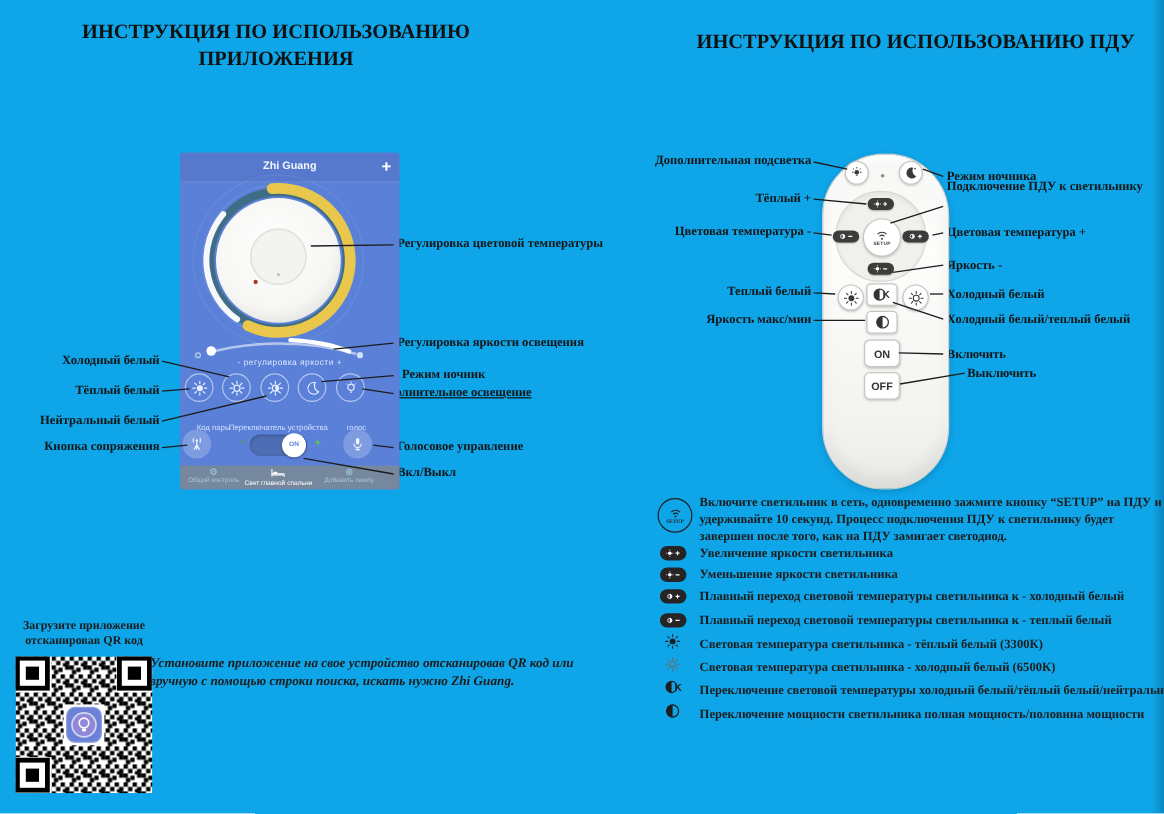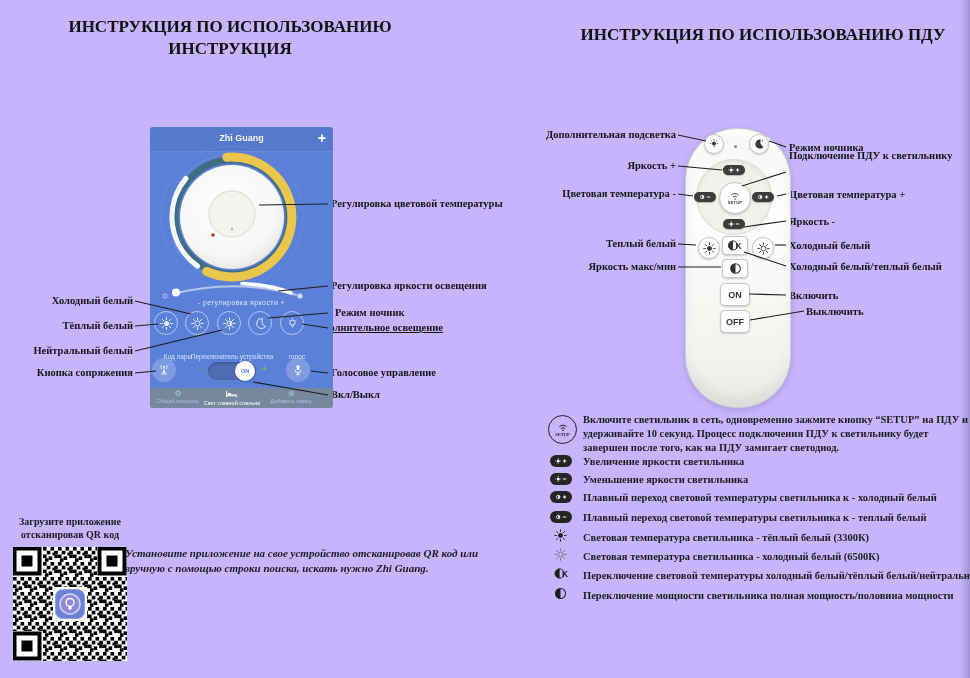--- a/index.html
+++ b/index.html
@@ -1,16 +1,16 @@
 <!DOCTYPE html>
 <html><head>
 <meta charset="utf-8">
 <style>
   html,body{margin:0;padding:0;background:#fff;}
-  #canvas{position:relative;width:970px;height:678px;background:#c4b5fd;overflow:hidden;
+  #canvas{position:relative;width:970px;height:678px;background:#0ea5e9;overflow:hidden;
           font-family:"Liberation Serif","DejaVu Serif",serif;color:#1c1c1c;}
   .edge-shade{position:absolute;right:0;top:0;width:10px;height:100%;
           background:linear-gradient(90deg,rgba(0,0,0,0),rgba(0,0,0,0.18));}
   .title{position:absolute;font-weight:700;font-size:17px;line-height:1.3;text-align:center;color:#111;}
   .callout{position:absolute;font-weight:700;font-size:10.5px;white-space:nowrap;color:#151515;}
   .callout.l{text-align:right;}
   #lines{position:absolute;left:0;top:0;z-index:6;pointer-events:none;}
   .ld{stroke:#1d1d1d;stroke-width:1.1;}
 
   
@@ -82,21 +82,21 @@
   .paras p{margin:0 0 10px 0;font-style:italic;}
 </style>
 </head>
 <body>
 
 <div id="canvas">
   <div class="edge-shade"></div>
 
   <div class="title" style="left:55px;top:16px;width:350px;">
     <div>ИНСТРУКЦИЯ ПО ИСПОЛЬЗОВАНИЮ</div>
-    <div>ИНСТРУКЦИЯ</div>
+    <div>ПРИЛОЖЕНИЯ</div>
   </div>
   <div class="title" style="left:560px;top:24px;width:406px;white-space:nowrap;">ИНСТРУКЦИЯ ПО ИСПОЛЬЗОВАНИЮ ПДУ</div>
 
   <div class="app">
     <svg class="app-svg" width="165" height="281" viewBox="0 0 165 281">
       <circle cx="82" cy="90" r="63" fill="none" stroke="rgba(255,255,255,0.10)" stroke-width="1"></circle>
       <circle cx="82" cy="90" r="71" fill="none" stroke="rgba(255,255,255,0.08)" stroke-width="1"></circle>
       <circle cx="82" cy="90" r="57" fill="none" stroke="#3f6d86" stroke-width="7"></circle>
       <path d="M 76.8 30.2 A 60 60 0 1 1 56.6 144.4" fill="none" stroke="#e9c64c" stroke-width="9" stroke-linecap="round"></path>
       <path d="M 47.6 139.1 A 60 60 0 0 1 36.0 51.4" fill="none" stroke="rgba(255,255,255,0.95)" stroke-width="5" stroke-linecap="round"></path>
@@ -320,21 +320,21 @@
   <div class="callout l" style="left:13px;top:345px;width:120px;">Нейтральный белый</div>
   <div class="callout l" style="left:13px;top:367px;width:120px;">Кнопка сопряжения</div>
   <div class="callout" style="left:331px;top:198px;">Регулировка цветовой температуры</div>
   <div class="callout" style="left:331px;top:280px;">Регулировка яркости освещения</div>
   <div class="callout" style="left:335px;top:307px;">Режим ночник</div>
   <div class="callout" style="left:311px;top:322px;text-decoration:underline;">Дополнительное освещение</div>
   <div class="callout" style="left:331px;top:367px;">Голосовое управление</div>
   <div class="callout" style="left:331px;top:389px;">Вкл/Выкл</div>
 
   <div class="callout l" style="left:526px;top:129px;width:150px;">Дополнительная подсветка</div>
-  <div class="callout l" style="left:526px;top:160px;width:150px;">Яркость +</div>
+  <div class="callout l" style="left:526px;top:160px;width:150px;">Тёплый +</div>
   <div class="callout l" style="left:526px;top:188px;width:150px;">Цветовая температура -</div>
   <div class="callout l" style="left:526px;top:238px;width:150px;">Теплый белый</div>
   <div class="callout l" style="left:526px;top:261px;width:150px;">Яркость макс/мин</div>
   <div class="callout" style="left:789px;top:142px;">Режим ночника</div>
   <div class="callout" style="left:789px;top:150px;">Подключение ПДУ к светильнику</div>
   <div class="callout" style="left:789px;top:189px;">Цветовая температура +</div>
   <div class="callout" style="left:789px;top:216px;">Яркость -</div>
   <div class="callout" style="left:789px;top:240px;">Холодный белый</div>
   <div class="callout" style="left:789px;top:261px;">Холодный белый/теплый белый</div>
   <div class="callout" style="left:789px;top:290px;">Включить</div>

